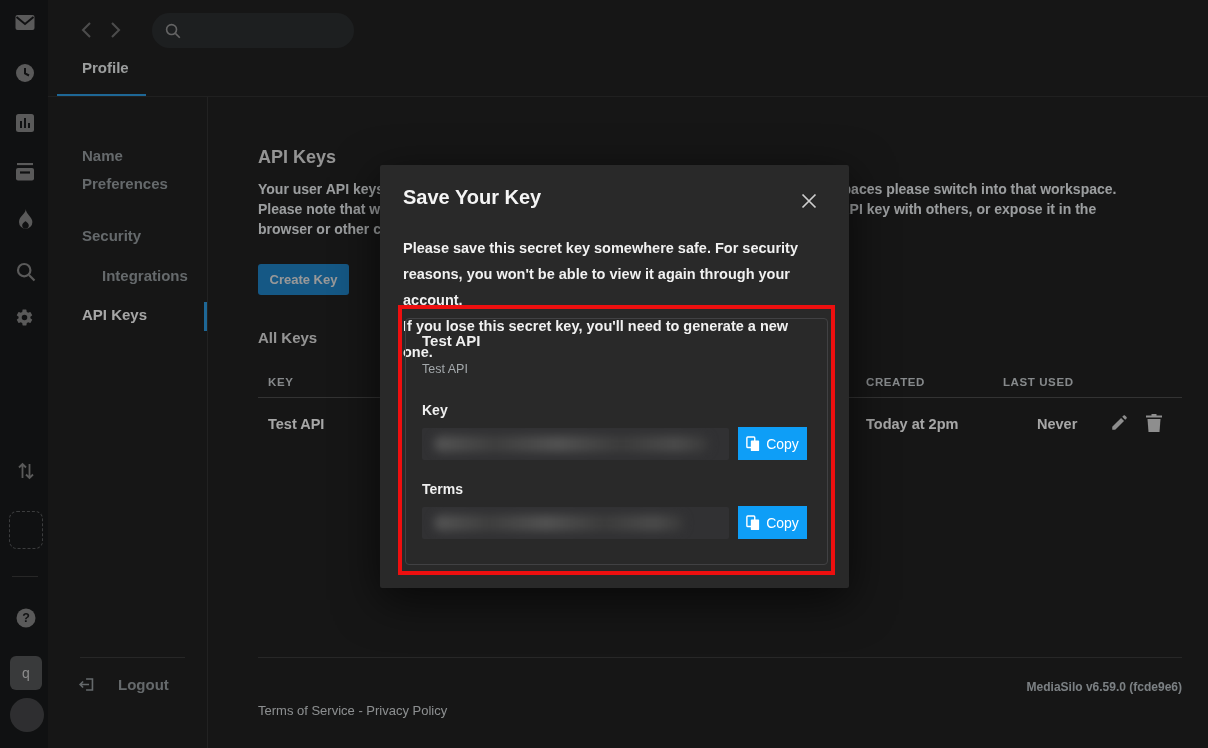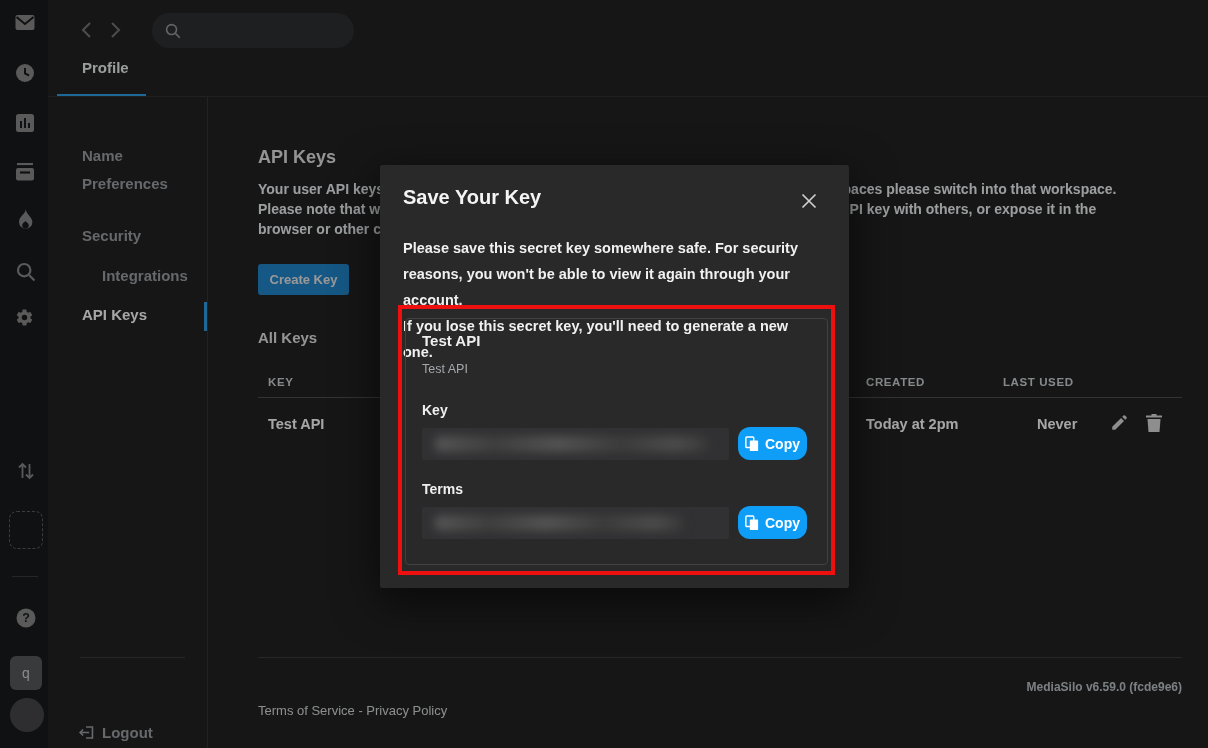--- a/index.html
+++ b/index.html
@@ -26,22 +26,22 @@
   .tab-profile { position:absolute; left:82px; top:59px; font-size:15px; font-weight:600; color:#eef1f2; }
   .tab-underline { position:absolute; left:57px; top:94px; width:89px; height:3px; background:#2e9fe6; }
   .header-line { position:absolute; left:48px; top:96px; width:1160px; height:1px; background:#323232; }
   .vdivider { position:absolute; left:207px; top:97px; width:1px; height:651px; background:#353535; }
 
   
   .nav-item { position:absolute; left:82px; font-size:15px; font-weight:600; color:#9ba1a5; cursor:pointer; }
   .nav-item.active { color:#ffffff; }
   .active-bar { position:absolute; left:204px; top:302px; width:3px; height:29px; background:#2e9fe6; }
   .logout-divider { position:absolute; left:80px; top:657px; width:105px; height:1px; background:#3c3c3c; }
-  .logout { position:absolute; left:78px; top:676px; display:flex; align-items:center; gap:7px;
-            color:#9ba1a5; font-size:15px; font-weight:700; cursor:pointer;margin-top:48px; }
+  .logout { position:absolute; left:78px; top:676px; display:flex; align-items:center; gap:23px;
+            color:#9ba1a5; font-size:15px; font-weight:700; cursor:pointer; }
 
   
   .page-title { position:absolute; left:258px; top:147px; font-size:18px; font-weight:600; color:#e3e3e3; }
   .desc-line { position:absolute; left:258px; white-space:nowrap; font-size:14px; font-weight:600; color:#eef2f4; }
   .create-btn { position:absolute; left:258px; top:264px; width:91px; height:31px; background:#2187cd;
                 border:none; border-radius:3px; color:#eaeaea; font-size:13px; font-weight:600; cursor:pointer;
                 font-family:"Liberation Sans", sans-serif; }
   .all-keys { position:absolute; left:258px; top:329px; font-size:15px; font-weight:600; color:#e3e3e3; }
   .th { position:absolute; top:376px; font-size:11.5px; font-weight:700; letter-spacing:.6px; color:#ced3d6; }
   .table-line { position:absolute; left:258px; top:397px; width:924px; height:1px; background:#4f4f4f; }
@@ -64,22 +64,22 @@
                border-radius:4px; padding:13px 16px 16px; }
   .kp-name { font-size:15px; font-weight:700; color:#efefef; }
   .kp-sub { margin-top:13px; font-size:12.5px; color:#a3a8ab; }
   .kp-label { margin-top:26px; font-size:14px; font-weight:700; color:#efefef; }
   .kp-label.secret { margin-top:21px; }
   .input-row { margin-top:9px; display:flex; align-items:center; gap:9px; }
   .masked-input { width:307px; height:32px; background:#313133; border-radius:2px; overflow:hidden; position:relative; }
   .smudge { position:absolute; left:12px; top:8px; height:16px; border-radius:8px; filter:blur(5px);
             background:linear-gradient(90deg,#565656 0%,#3f3f3f 22%,#535353 45%,#3c3c3c 68%,#4c4c4c 88%,#383838 100%); }
   .smudge.k { width:275px; } .smudge.s { width:250px; }
-  .copy-btn { width:69px; height:33px; background:#0e9ef7; border:none; border-radius:12px; color:#fff;
-              font-size:14px; font-weight:700; display:flex; align-items:center; justify-content:center; gap:6px;
+  .copy-btn { width:69px; height:33px; background:#0e9ef7; border:none; border-radius:0; color:#fff;
+              font-size:14px; font-weight:400; display:flex; align-items:center; justify-content:center; gap:6px;
               cursor:pointer; font-family:"Liberation Sans", sans-serif; }
 </style>
 </head>
 <body>
 
 <div class="screen">
 
   <div class="rail">
     <span class="ric" style="left:15px;top:14px;">
       <svg width="20" height="17" viewBox="0 0 20 17">

